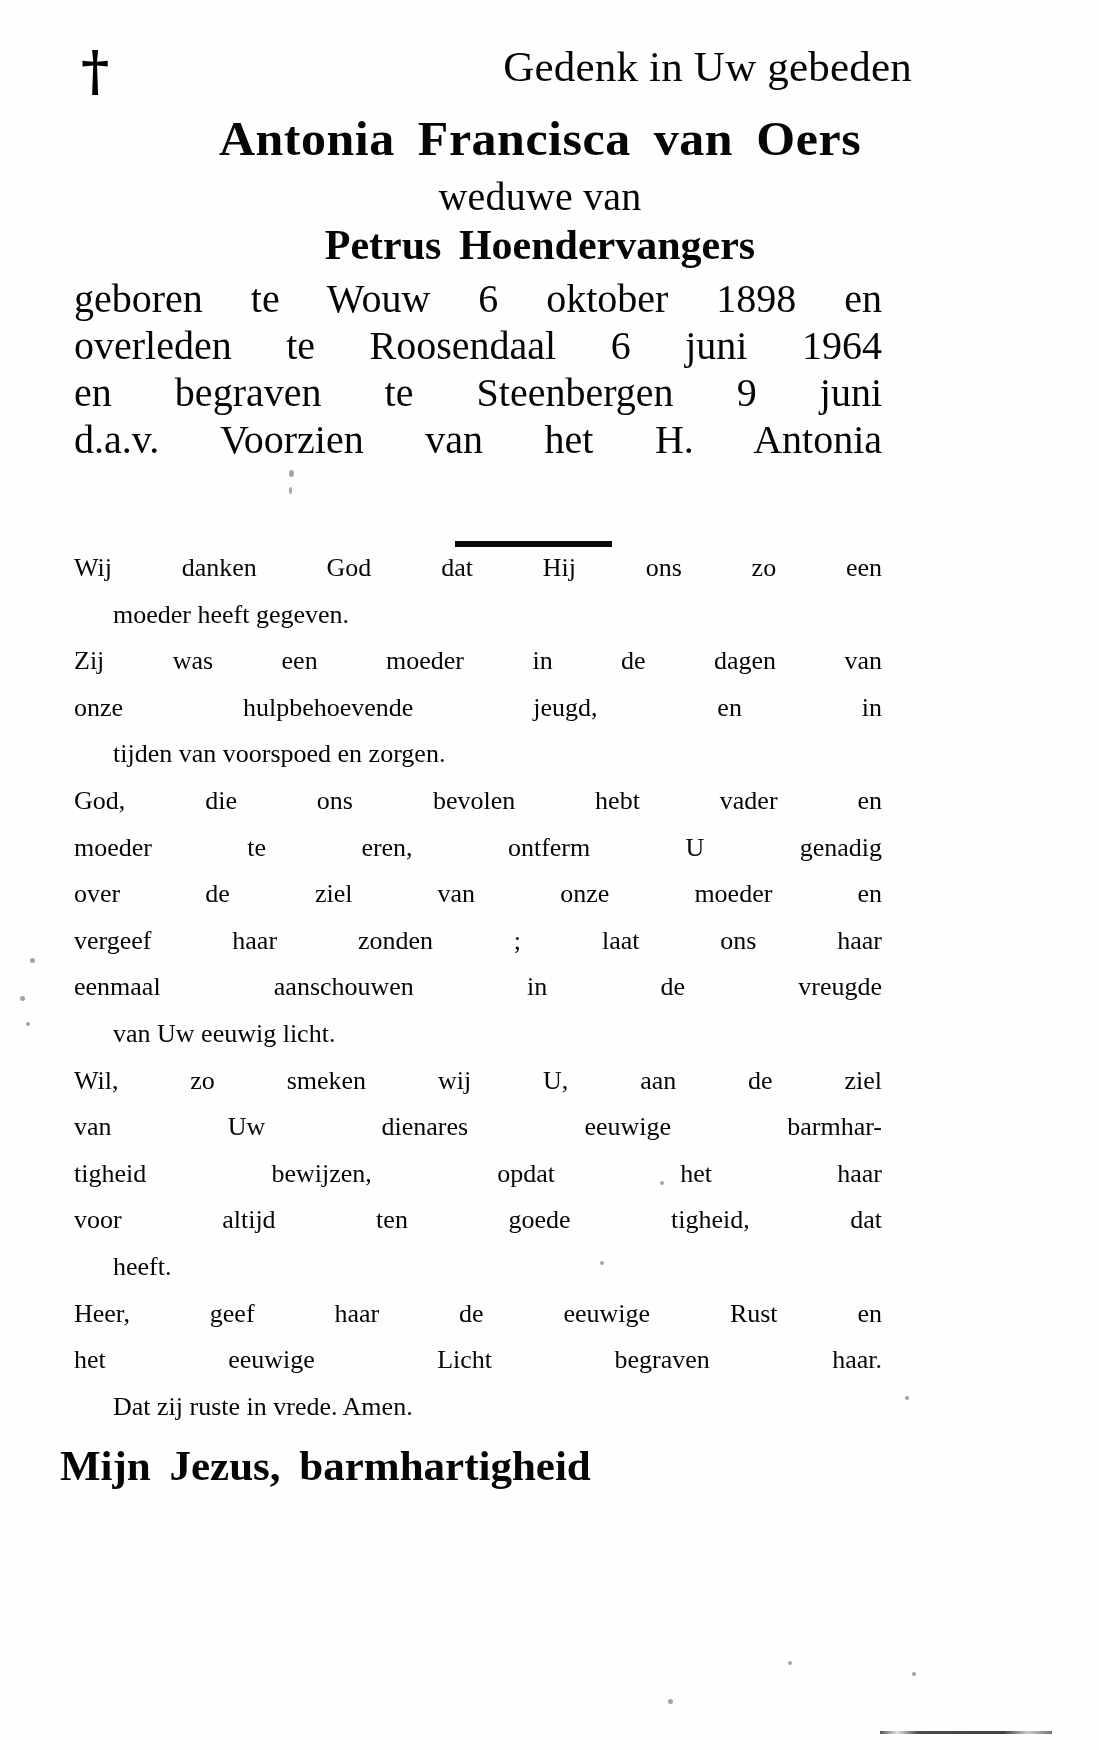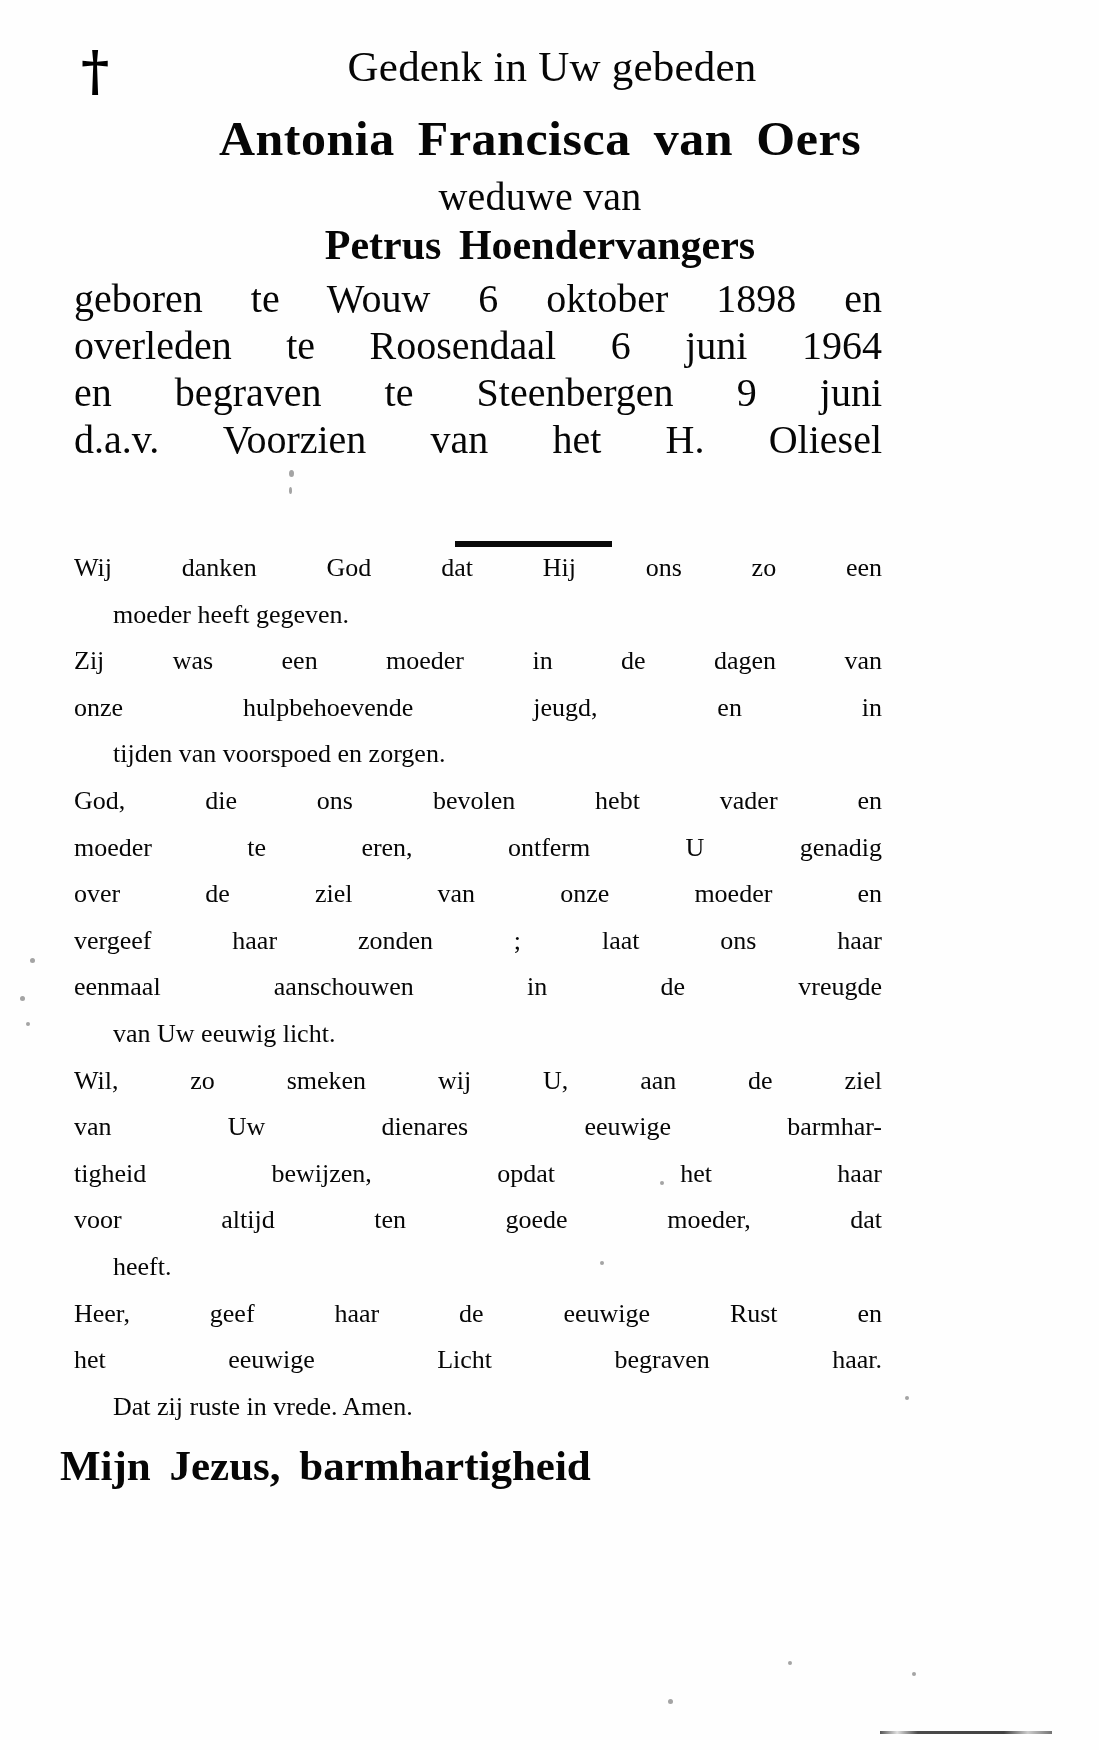--- a/index.html
+++ b/index.html
@@ -45,21 +45,21 @@
     font-weight: 700;
     text-align: center;
     color: #000;
     font-family: "DejaVu Serif", serif;
   }
   .remember-line {
     position: absolute;
     left: 120px;
     top: 0;
     width: 720px;
-    text-align: center;
+    text-align: right;
     font-size: 43px;
     line-height: 62px;
     letter-spacing: 0.2px;
     white-space: nowrap;
   }
 
   
   .name-main {
     position: absolute;
     left: 60px;
@@ -205,21 +205,21 @@
   <div class="name-main">Antonia Francisca van Oers</div>
 
   <div class="name-sub1">weduwe van</div>
 
   <div class="name-sub2">Petrus Hoendervangers</div>
 
   <div class="bio-block">
     <span class="ln">geboren te Wouw 6 oktober 1898 en</span>
     <span class="ln">overleden te Roosendaal 6 juni 1964</span>
     <span class="ln">en begraven te Steenbergen 9 juni</span>
-    <span class="ln last">d.a.v. Voorzien van het H. Oliesel</span>
+    <span class="ln last">d.a.v. Voorzien van het H. Antonia</span>
   </div>
 
   <div class="divider"></div>
 
   <div class="body-block">
     <span class="spacer"></span>
 
     <span class="pl">Wij danken God dat Hij ons zo een</span>
     <span class="pl ragged">moeder heeft gegeven.</span>
 
@@ -230,21 +230,21 @@
     <span class="pl">God, die ons bevolen hebt vader en</span>
     <span class="pl">moeder te eren, ontferm U genadig</span>
     <span class="pl">over de ziel van onze moeder en</span>
     <span class="pl">vergeef haar zonden ; laat ons haar</span>
     <span class="pl">eenmaal aanschouwen in de vreugde</span>
     <span class="pl ragged">van Uw eeuwig licht.</span>
 
     <span class="pl">Wil, zo smeken wij U, aan de ziel</span>
     <span class="pl">van Uw dienares eeuwige barmhar-</span>
     <span class="pl">tigheid bewijzen, opdat het haar</span>
-    <span class="pl">voor altijd ten goede moeder, dat</span>
+    <span class="pl">voor altijd ten goede tigheid, dat</span>
     <span class="pl ragged">heeft.</span>
 
     <span class="pl">Heer, geef haar de eeuwige Rust en</span>
     <span class="pl">het eeuwige Licht begraven haar.</span>
     <span class="pl ragged">Dat zij ruste in vrede. Amen.</span>
   </div>
 
   <div class="closing">Mijn Jezus, barmhartigheid</div>
 
   <div class="artifact artifact-bottom-right"></div>

